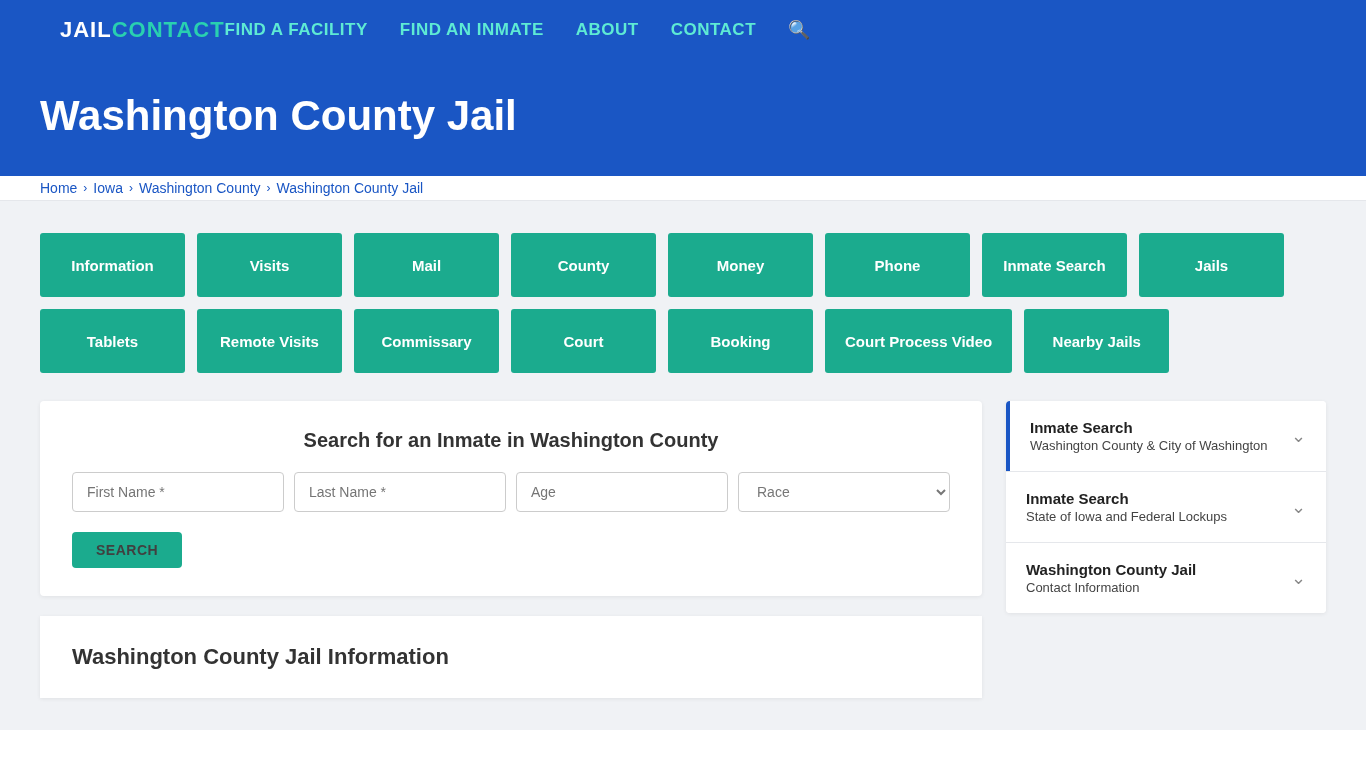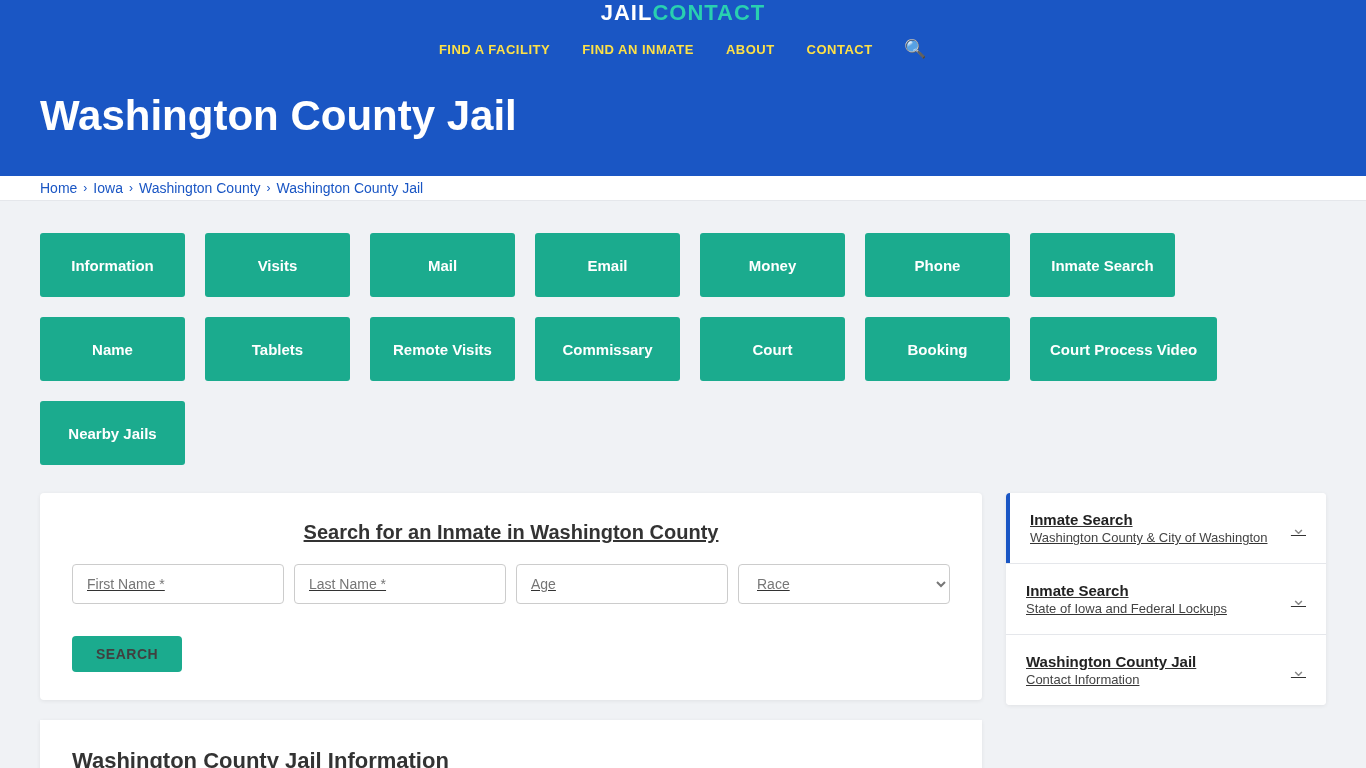--- a/index.html
+++ b/index.html
@@ -3,24 +3,22 @@
   <meta charset="utf-8">
   <style>
     * { margin: 0; padding: 0; box-sizing: border-box; }
     body { font-family: Arial, sans-serif; background: #fff; color: #333; }
 
     
     .navbar {
       background: #1a56c4;
       display: flex;
       align-items: center;
-      justify-content: space-between;
-      padding: 0 40px;
+      padding: 0 60px;
       height: 60px;
-      flex-direction: column;
     }
     .navbar-logo {
       display: flex;
       align-items: center;
     }
     .logo-jail {
       font-size: 22px;
       font-weight: 900;
       color: #fff;
       letter-spacing: 1px;
@@ -30,23 +28,23 @@
       font-weight: 900;
       color: #29d0b0;
       letter-spacing: 1px;
     }
     .navbar-nav {
       display: flex;
       align-items: center;
       gap: 32px;
     }
     .navbar-nav a {
-      color: #fde047;
+      color: #5eead4;
       text-decoration: none;
-      font-size: 13px;
+      font-size: 17px;
       font-weight: 700;
       letter-spacing: 0.5px;
     }
     .navbar-search-icon {
       color: #fff;
       font-size: 18px;
       cursor: pointer;
     }
 
     
@@ -84,21 +82,21 @@
     
     .main {
       background: #f0f2f5;
       padding: 32px 40px;
     }
 
     
     .btn-grid {
       display: flex;
       flex-wrap: wrap;
-      gap: 20px;
+      gap: 12px;
       margin-bottom: 28px;
       justify-content: flex-start;
     }
     .jail-btn {
       background: #1bab8e;
       color: #fff;
       border: none;
       padding: 0 20px;
       height: 64px;
       min-width: 145px;
@@ -107,21 +105,20 @@
       cursor: pointer;
       border-radius: 3px;
       text-align: center;
     }
 
     
     .content-layout {
       display: flex;
       gap: 24px;
       align-items: flex-start;
-      text-decoration: underline;
     }
     .content-main {
       flex: 1;
       min-width: 0;
     }
     .sidebar {
       width: 320px;
       flex-shrink: 0;
     }
 
@@ -135,21 +132,21 @@
     }
     .search-card h2 {
       font-size: 20px;
       font-weight: 700;
       margin-bottom: 20px;
       text-align: center;
     }
     .search-row {
       display: flex;
       gap: 10px;
-      margin-bottom: 32px;
+      margin-bottom: 20px;
     }
     .search-row input,
     .search-row select {
       flex: 1;
       padding: 10px 14px;
       border: 1px solid #ccc;
       border-radius: 4px;
       font-size: 14px;
       color: #777;
     }
@@ -255,25 +252,25 @@
     <a href="#">Washington County Jail</a>
   </div>
 </div>
 
 <div class="main">
 
   <div class="btn-grid">
     <button class="jail-btn">Information</button>
     <button class="jail-btn">Visits</button>
     <button class="jail-btn">Mail</button>
-    <button class="jail-btn">Email</button>
+    <button class="jail-btn">County</button>
     <button class="jail-btn">Money</button>
     <button class="jail-btn">Phone</button>
     <button class="jail-btn">Inmate Search</button>
-    <button class="jail-btn">Name</button>
+    <button class="jail-btn">Jails</button>
     <button class="jail-btn">Tablets</button>
     <button class="jail-btn">Remote Visits</button>
     <button class="jail-btn">Commissary</button>
     <button class="jail-btn">Court</button>
     <button class="jail-btn">Booking</button>
     <button class="jail-btn">Court Process Video</button>
     <button class="jail-btn">Nearby Jails</button>
   </div>
 
   <div class="content-layout">

